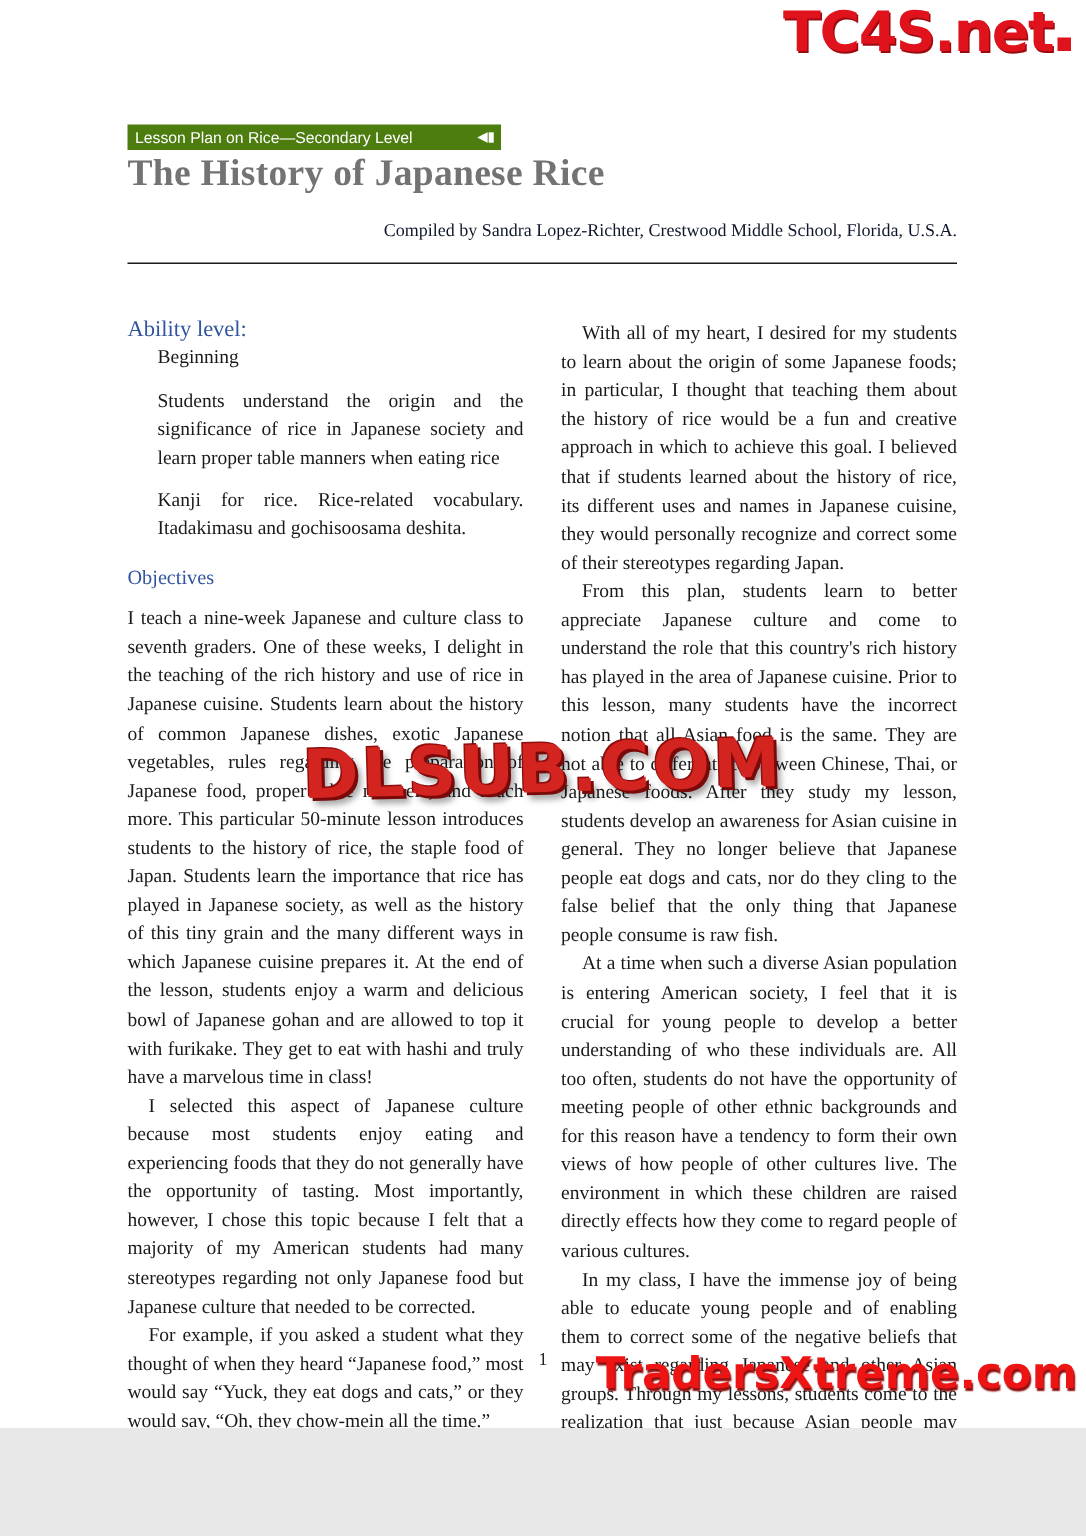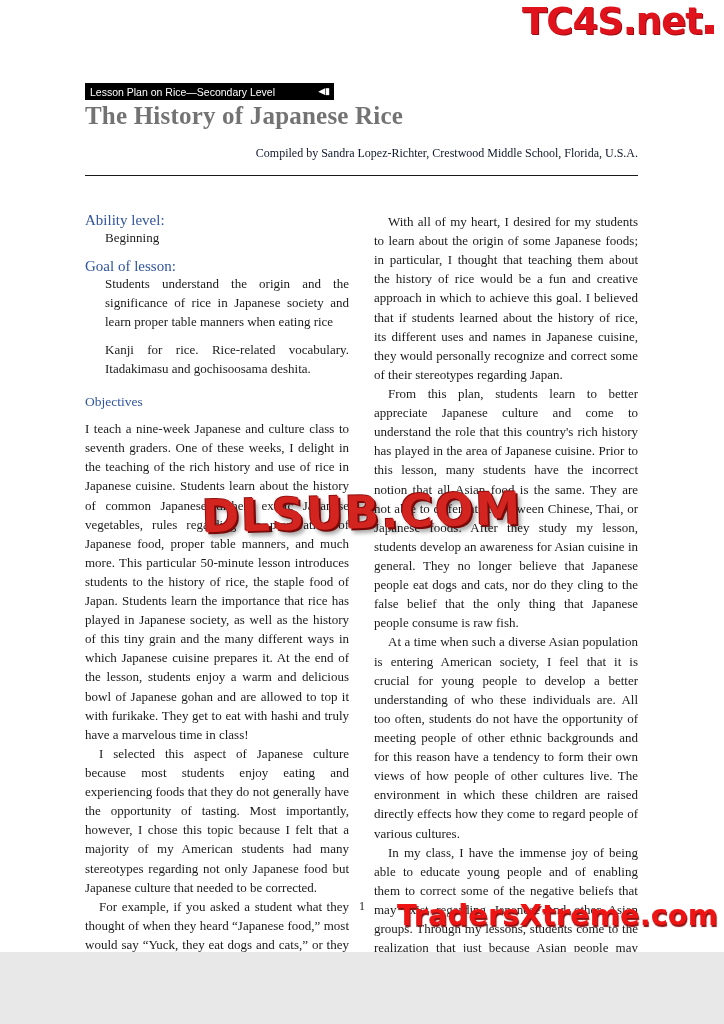--- a/index.html
+++ b/index.html
@@ -31,21 +31,21 @@
     position:absolute; bottom:20px; right:6px;
     font-family:"DejaVu Sans", sans-serif; font-weight:bold;
     font-size:29px; color:#ee1414; letter-spacing:0px;
     text-shadow:1px 2px 1px #8f0f0f;
   }
 
   
   .content { position:absolute; left:85px; top:83px; width:553px; }
 
   .banner {
-    width:249px; height:17px; background:#000000; color:#ffffff;
+    width:249px; height:17px; background:#4d7c0f; color:#ffffff;
     font-family:"Liberation Sans", sans-serif; font-size:10.5px;
     display:flex; align-items:center; justify-content:space-between;
     padding:0 4px 0 5px; box-sizing:border-box;
   }
   .banner .icon { font-size:9px; line-height:1; }
 
   h1.title {
     margin:2px 0 0 0; font-weight:bold; font-size:25px;
     color:#737373; letter-spacing:0.2px;
   }
@@ -104,21 +104,20 @@
 
       <div class="col">
 
         <div class="field">
           <div class="field-label">Ability level:</div>
           <div class="field-value">Beginning</div>
         </div>
 
 
         <div class="field">
-          <div class="field-label">Goal of lesson:</div>
           <div class="field-value">Students understand the origin and the significance of rice in Japanese society and learn proper table manners when eating rice</div>
         </div>
 
         <div class="field">
           <div class="field-value">Kanji for rice. Rice-related vocabulary. Itadakimasu and gochisoosama deshita.</div>
         </div>
 
         <div class="section-heading">Objectives</div>
 
         <p>I teach a nine-week Japanese and culture class to seventh graders. One of these weeks, I delight in the teaching of the rich history and use of rice in Japanese cuisine.  Students learn about the history of common Japanese dishes, exotic Japanese vegetables, rules regarding the preparation of Japanese food, proper table manners, and much more. This particular 50-minute lesson introduces students to the history of rice, the staple food of Japan. Students learn the importance that rice has played in Japanese society, as well as the history of this tiny grain and the many different ways in which Japanese cuisine prepares it. At the end of the lesson, students enjoy a warm and delicious bowl of Japanese gohan and are allowed to top it with furikake. They get to eat with hashi and truly have a marvelous time in class!</p>

